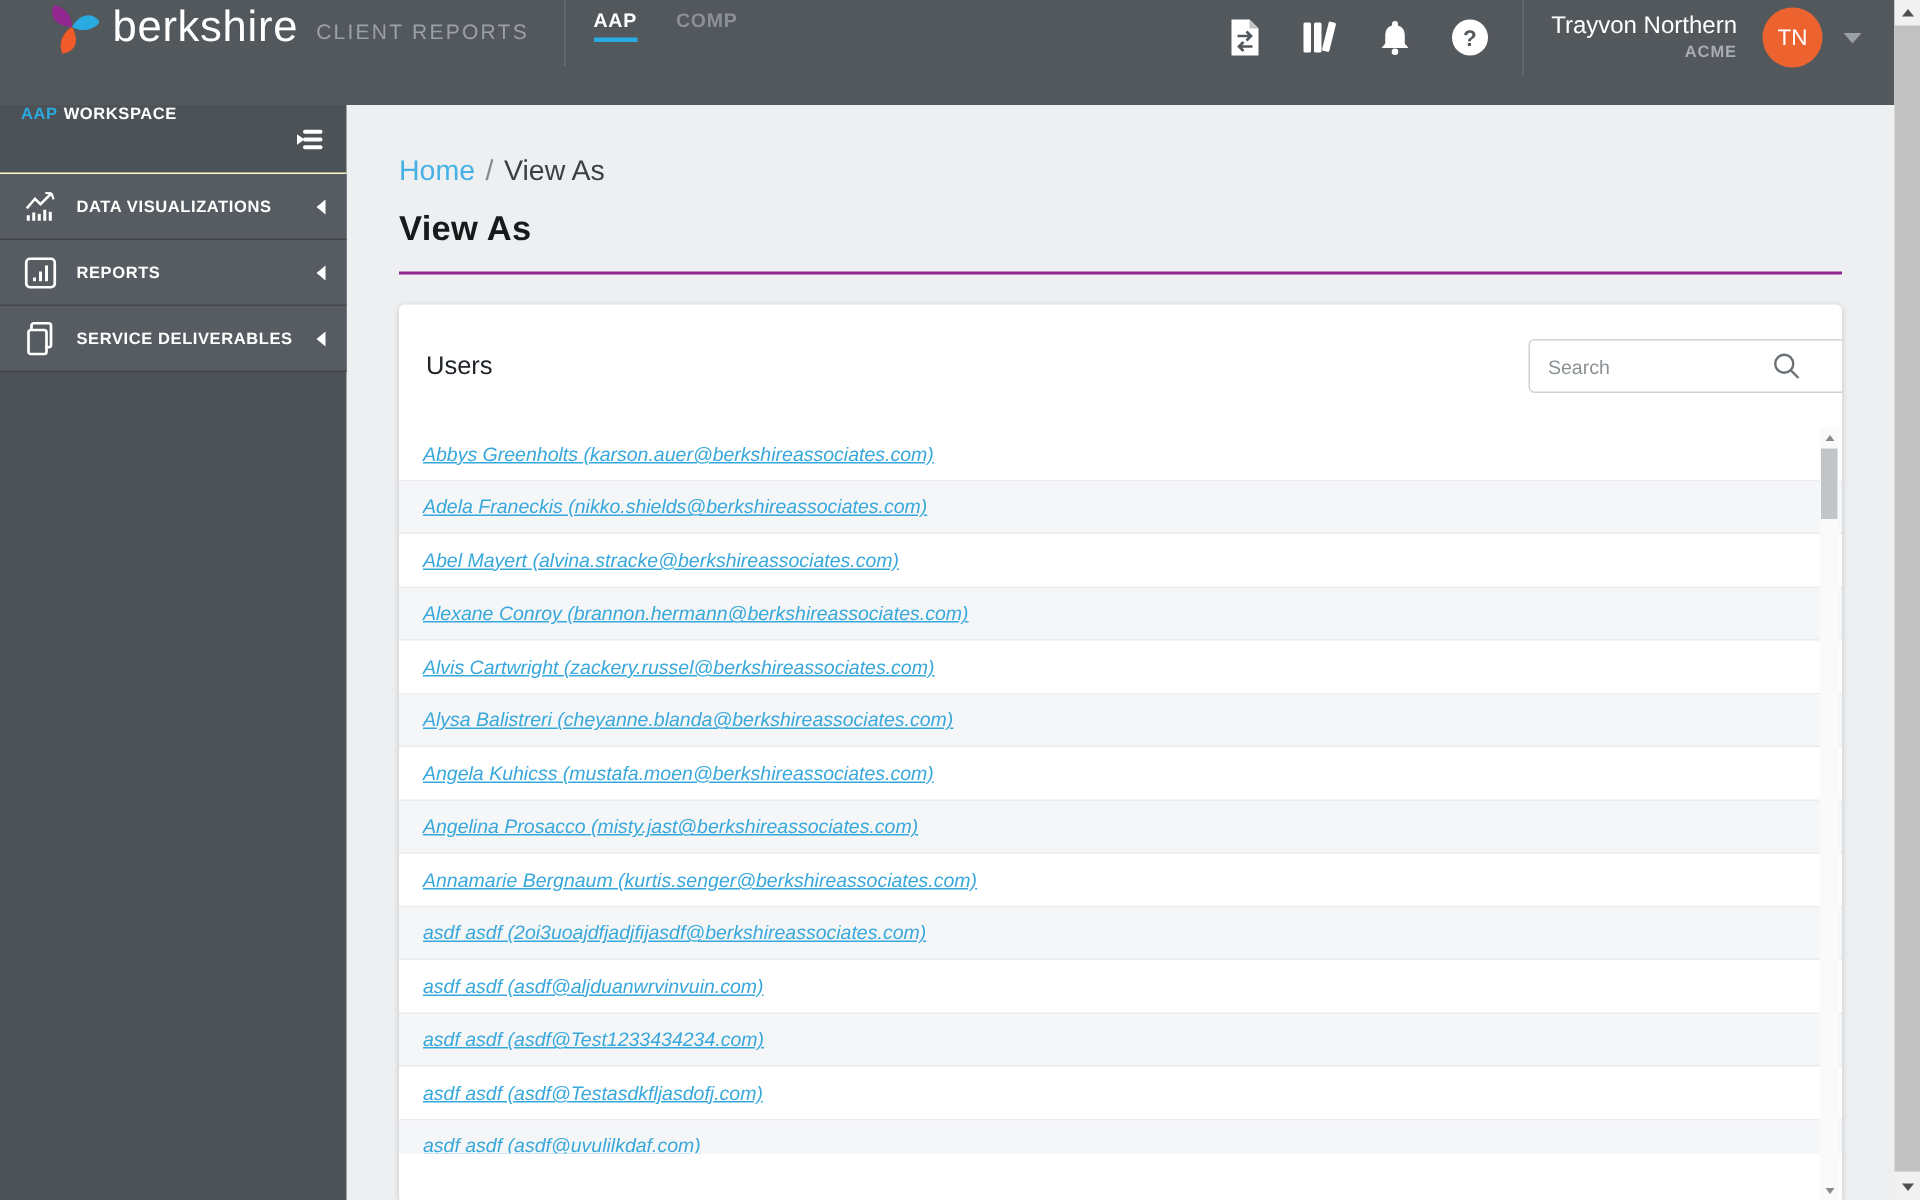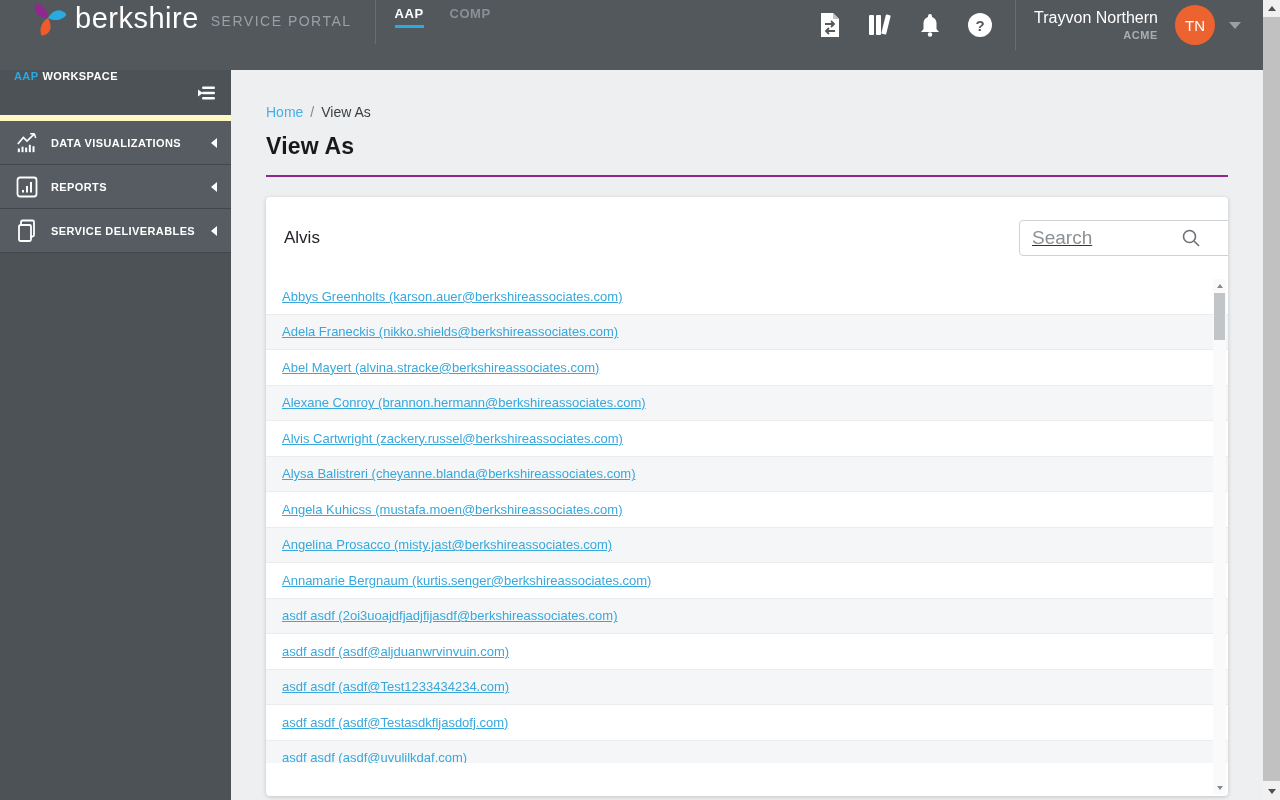--- a/index.html
+++ b/index.html
@@ -43,45 +43,45 @@
   .user-company{color:#A9AEB2;font-size:11px;font-weight:700;letter-spacing:.6px;line-height:15px;}
   .avatar{width:40px;height:40px;border-radius:50%;background:var(--avatar-orange);color:#fff;font-size:15px;font-weight:500;display:flex;align-items:center;justify-content:center;cursor:pointer;}
   .caret-down{width:0;height:0;border-left:6px solid transparent;border-right:6px solid transparent;border-top:7px solid #9BA0A5;margin:0 22px 0 14px;cursor:pointer;}
 
   
   .sidebar{position:absolute;top:70px;left:0;width:231px;height:730px;background:var(--sidebar-bg);z-index:9;}
   .workspace-row{height:45px;display:flex;justify-content:space-between;padding:0 15px 0 14px;}
   .workspace-label{font-size:11px;font-weight:700;letter-spacing:.4px;color:#FFFFFF;}
   .workspace-label .ws-prefix{color:var(--accent-blue);margin-right:4px;}
   .collapse-btn{cursor:pointer;display:flex;align-items:center;}
-  .nav-items{border-top:6px solid #fef9c3;}
+  .nav-items{border-top:1px solid #fef9c3;}
   .nav-item{height:44px;background:var(--sidebar-item-bg);border-bottom:1px solid #43474B;display:flex;align-items:center;padding:0 14px 0 16px;cursor:pointer;}
   .nav-icon{width:22px;height:22px;display:flex;align-items:center;justify-content:center;margin-right:13px;}
   .nav-label{font-size:11px;font-weight:700;letter-spacing:.4px;color:#FFFFFF;flex:1;}
   .nav-arrow{width:0;height:0;border-top:5px solid transparent;border-bottom:5px solid transparent;border-right:6px solid #FFFFFF;}
 
   
   .main{position:absolute;top:70px;left:231px;width:1032px;height:730px;background:var(--page-bg);padding:34px 35px 0 35px;overflow:hidden;}
-  .breadcrumb{font-size:14px;display:flex;gap:7px;align-items:center;}
+  .breadcrumb{font-size:19px;display:flex;gap:7px;align-items:center;}
   .crumb-home{color:#45B1E4;text-decoration:none;cursor:pointer;}
   .crumb-sep{color:#85898D;}
   .crumb-current{color:#3A3F44;}
   .page-title{margin-top:13px;font-size:23px;font-weight:600;color:#17191B;letter-spacing:.2px;}
   .purple-rule{margin-top:15px;height:2px;background:var(--purple);border:none;}
 
   
   .card{margin-top:20px;height:599px;background:#FFFFFF;border-radius:4px;box-shadow:0 1px 4px rgba(0,0,0,.18);position:relative;overflow:hidden;}
   .card-head{height:82px;display:flex;align-items:center;justify-content:space-between;padding:0 18px;}
   .card-title{font-size:17px;color:#212529;}
   .search-wrap{position:relative;width:191px;}
-  .search-input{width:219px;height:36px;border:1px solid #CDD2D6;border-radius:4px;padding:0 36px 0 12px;font-size:19px;color:#333;font-family:inherit;outline:none;text-decoration:underline;}
+  .search-input{width:219px;height:36px;border:1px solid #CDD2D6;border-radius:4px;padding:0 36px 0 12px;font-size:13px;color:#333;font-family:inherit;outline:none;}
   .search-input::placeholder{color:#8A9094;}
   .search-icon{position:absolute;right:9px;top:8px;}
   .table-header{height:33px;display:flex;align-items:center;padding-left:16px;font-size:12px;font-weight:700;color:#212529;border-bottom:1px solid #E3E6E8;margin:0 0 0 0;}
-  .rows-viewport{height:484px;overflow:hidden;width:100%;}
+  .rows-viewport{height:484px;overflow:hidden;width:100%;font-style:italic;}
   .user-row{height:35.5px;display:flex;align-items:center;padding-left:16px;border-bottom:1px solid #EAECEE;}
   .user-row:nth-child(even){background:#F5F6F7;}
   .user-link{font-size:13px;color:var(--link-blue);text-decoration:underline;cursor:pointer;}
 
   
   .inner-scrollbar{position:absolute;top:82px;bottom:2px;right:2px;width:13px;background:#FAFAFA;}
   .inner-scrollbar .sb-arrow{position:absolute;left:0;width:13px;height:13px;display:flex;align-items:center;justify-content:center;}
   .inner-scrollbar .tri-up{border-left-width:3.5px;border-right-width:3.5px;border-bottom:4.5px solid #8A8A8A;}
   .inner-scrollbar .tri-down{border-left-width:3.5px;border-right-width:3.5px;border-top:4.5px solid #8A8A8A;}
   .inner-thumb{position:absolute;left:1px;top:14px;width:11px;height:47px;background:#C2C5C7;}
@@ -92,21 +92,21 @@
 <header class="app-header">
   <div class="logo-group">
     <svg class="logo-mark" viewBox="0 0 40 40">
       <g>
         <path d="M20 20 C 9 17, 5 9, 11 1 C 19 4, 22 13, 20 20 Z" fill="#92278F" transform="rotate(-15 20 20)"></path>
         <path d="M20 20 C 9 17, 5 9, 11 1 C 19 4, 22 13, 20 20 Z" fill="#29ABE2" transform="rotate(105 20 20)"></path>
         <path d="M20 20 C 9 17, 5 9, 11 1 C 19 4, 22 13, 20 20 Z" fill="#F15A29" transform="rotate(225 20 20)"></path>
       </g>
     </svg>
     <span class="brand-name">berkshire</span>
-    <span class="portal-label">SERVICE PORTAL</span>
+    <span class="portal-label">CLIENT REPORTS</span>
   </div>
 
   <div class="v-divider"></div>
 
   <nav class="header-tabs">
     <div class="header-tab active">AAP</div>
     <div class="header-tab">COMP</div>
   </nav>
 
   <div class="header-right">
@@ -215,21 +215,21 @@
     <a class="crumb-home">Home</a>
     <span class="crumb-sep">/</span>
     <span class="crumb-current">View As</span>
   </div>
 
   <h1 class="page-title">View As</h1>
   <div class="purple-rule"></div>
 
   <section class="card">
     <div class="card-head">
-      <div class="card-title">Alvis</div>
+      <div class="card-title">Users</div>
       <div class="search-wrap">
         <input class="search-input" type="text" placeholder="Search" style="">
         <span class="search-icon">
           <svg width="20" height="20" viewBox="0 0 20 20">
             <circle cx="8.5" cy="8.5" r="6" stroke="#6B7075" stroke-width="1.6" fill="none"></circle>
             <line x1="13" y1="13" x2="18" y2="18" stroke="#6B7075" stroke-width="1.6"></line>
           </svg>
         </span>
       </div>
     </div>

